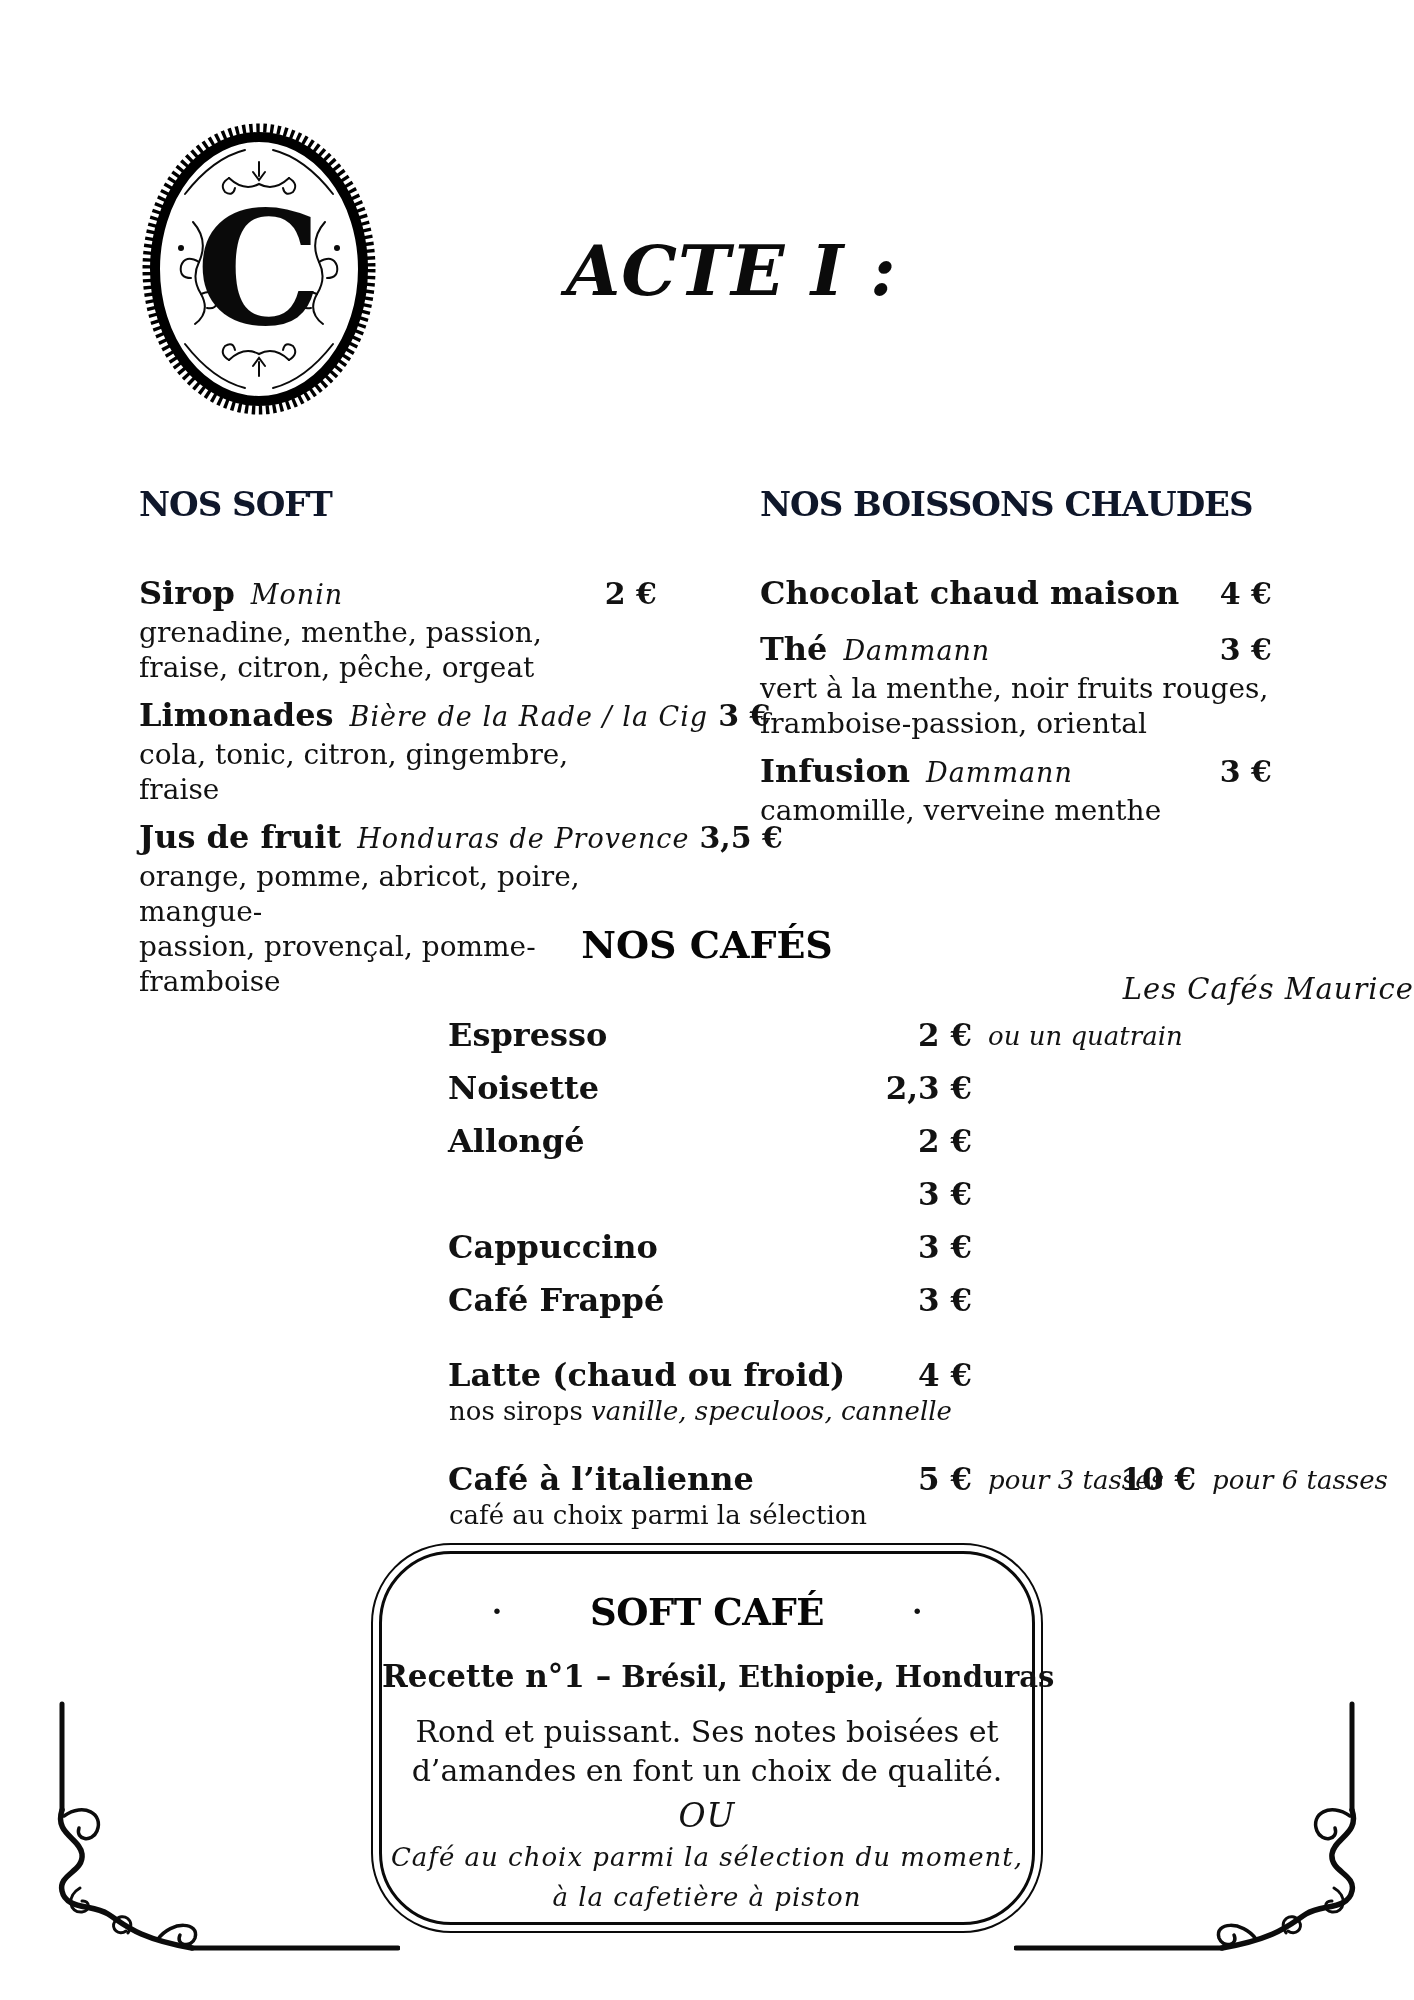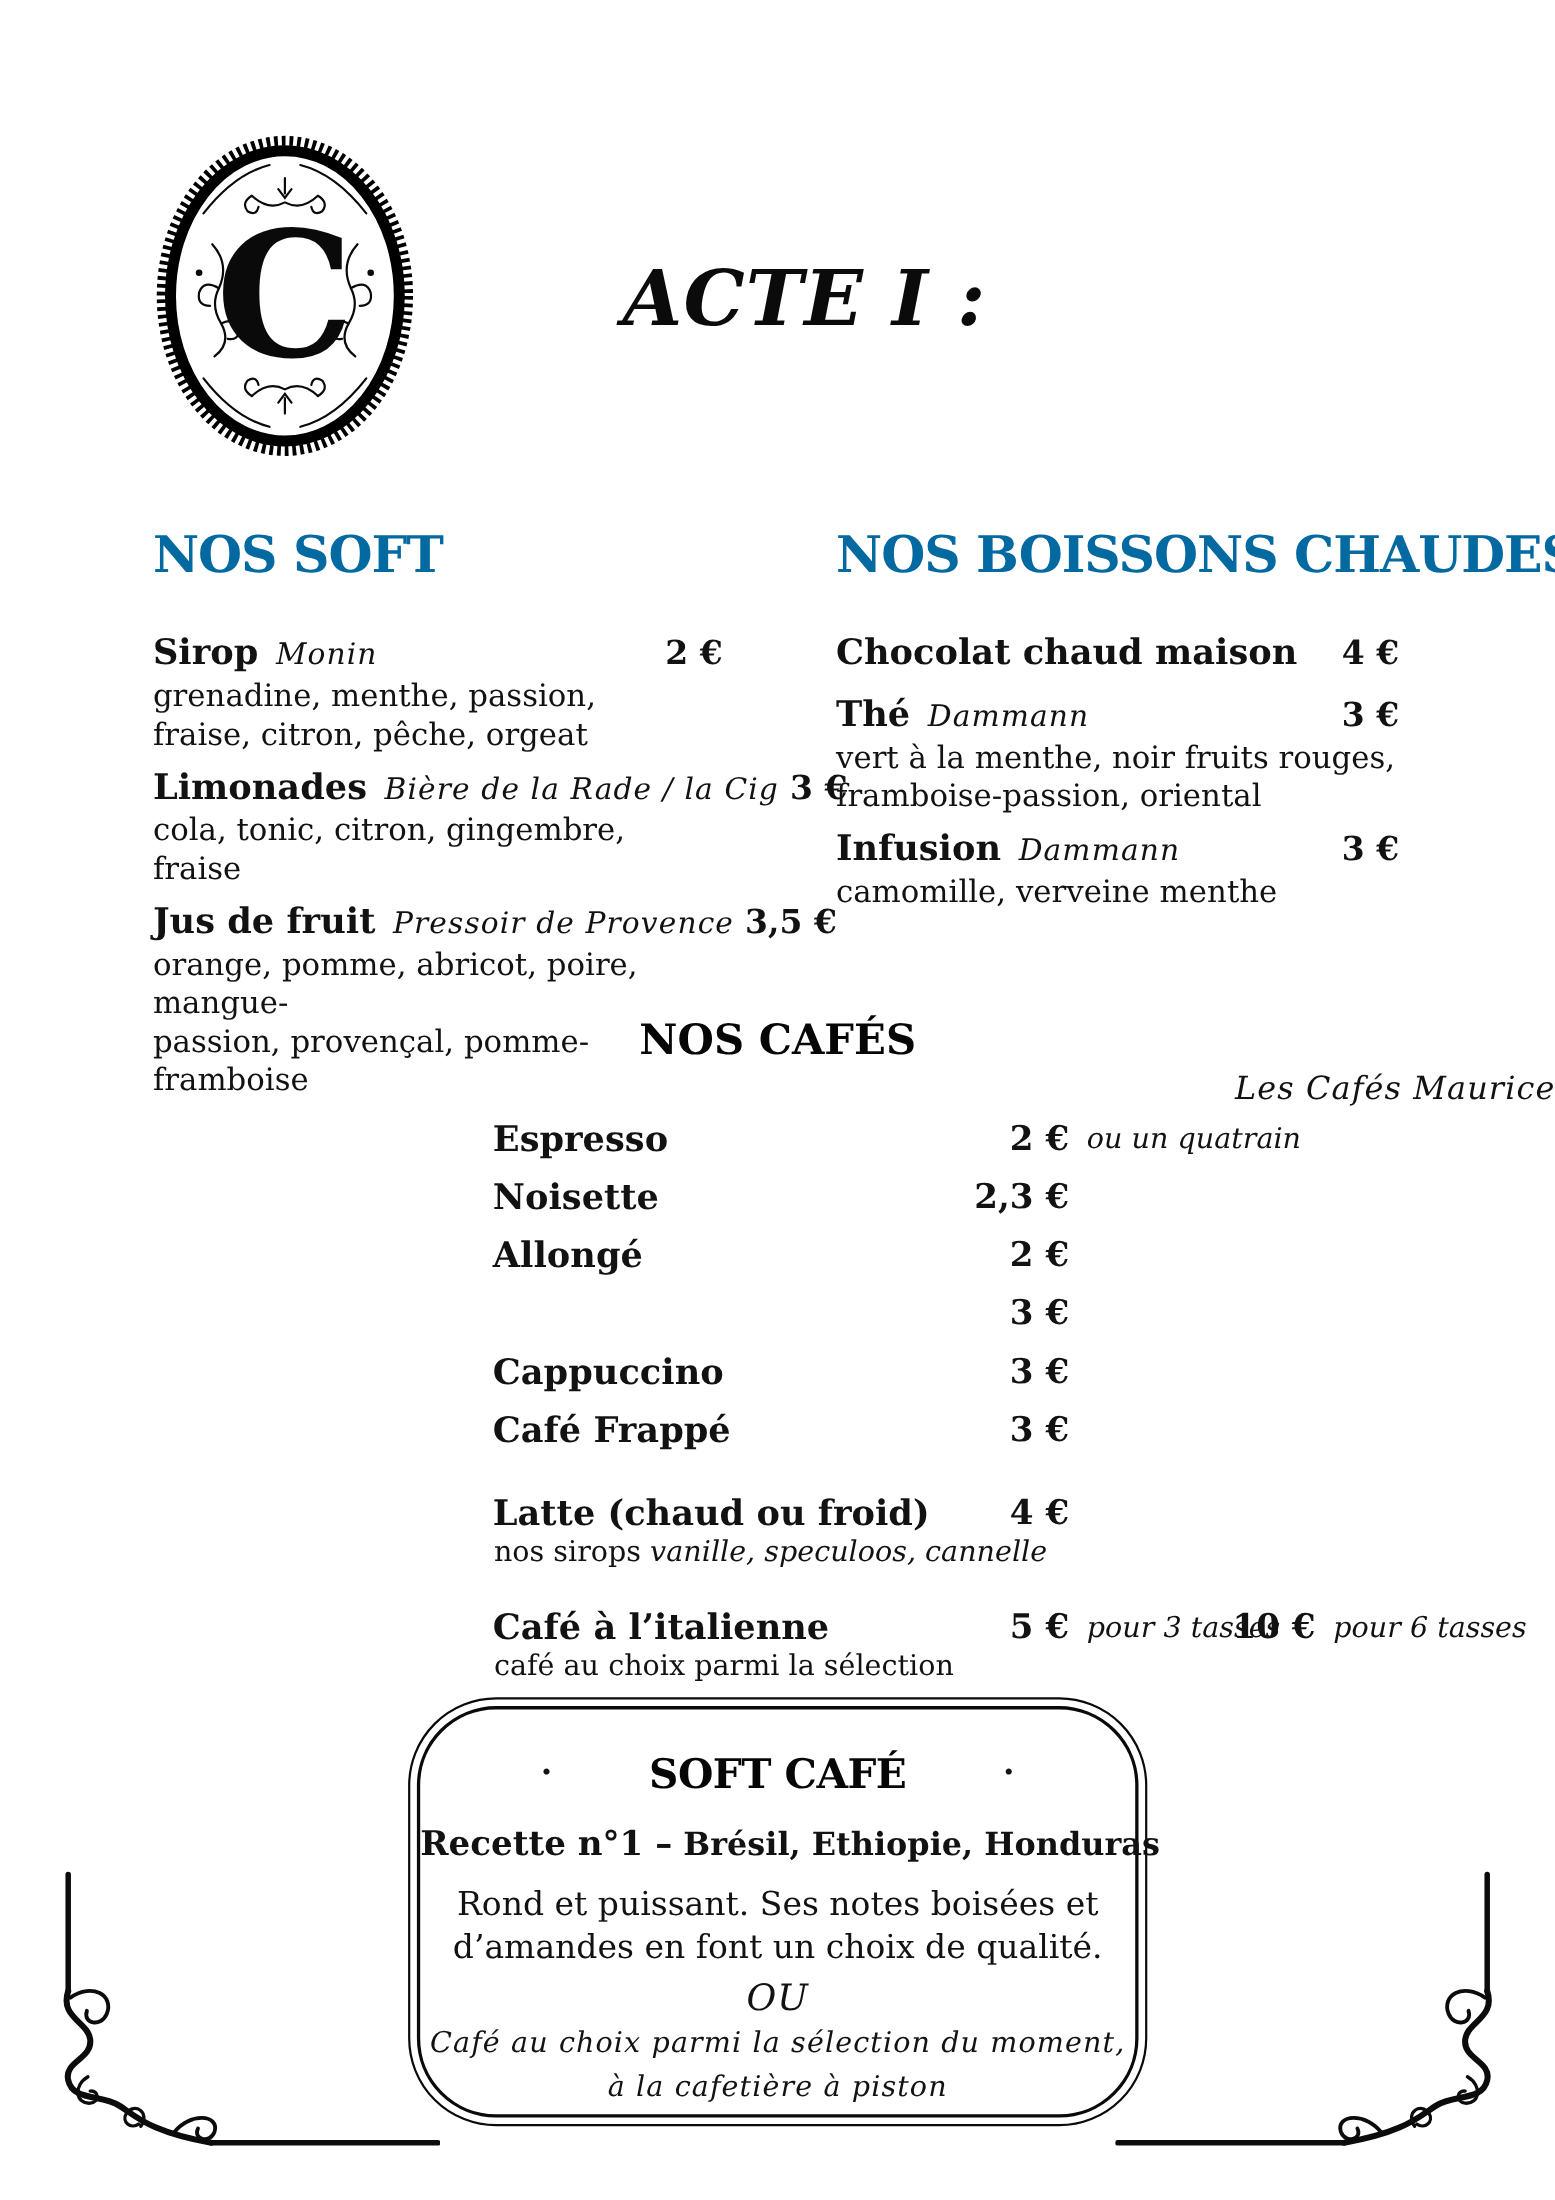--- a/index.html
+++ b/index.html
@@ -17,22 +17,22 @@
   .title{
     position:absolute;left:566px;top:236px;margin:0;
     font-size:70px;font-weight:bold;font-style:italic;
     letter-spacing:1px;color:#0b0b0b;line-height:1;
   }
   
   .col{position:absolute;top:480px;}
   .col-left{left:139px;width:518px;}
   .col-right{left:760px;width:512px;}
   .col h2{
-    margin:0 0 44px 0;font-size:46px;line-height:48px;
-    font-weight:bold;color:#0369a1;letter-spacing:-1px;white-space:nowrap;
+    margin:0 0 44px 0;font-size:34px;line-height:48px;
+    font-weight:bold;color:#0f172a;letter-spacing:-1px;white-space:nowrap;
   }
   .item{margin-bottom:9px;}
   .item-row{display:flex;align-items:baseline;}
   .item-name{font-size:32px;font-weight:bold;line-height:42px;white-space:nowrap;}
   .item-brand{margin-left:16px;font-size:27px;white-space:nowrap;}
   .item-price{margin-left:auto;font-size:30px;font-weight:bold;white-space:nowrap;padding-left:10px;}
   .item-desc{font-size:28px;line-height:35px;white-space:pre-line;margin-top:1px;}
   .script{font-style:italic;letter-spacing:1px;}
   
   .cafes-head{
@@ -137,21 +137,21 @@
         <span class="item-name">Limonades</span>
         <span class="item-brand script">Bière de la Rade / la Cig</span>
         <span class="item-price">3 €</span>
       </div>
       <div class="item-desc">cola, tonic, citron, gingembre, fraise</div>
     </div>
 
     <div class="item">
       <div class="item-row">
         <span class="item-name">Jus de fruit</span>
-        <span class="item-brand script">Pressoir de Provence</span>
+        <span class="item-brand script">Honduras de Provence</span>
         <span class="item-price">3,5 €</span>
       </div>
       <div class="item-desc">orange, pomme, abricot, poire, mangue-
 passion, provençal, pomme-framboise</div>
     </div>
   </section>
 
   <section class="col col-right">
     <h2>NOS BOISSONS CHAUDES</h2>
 

